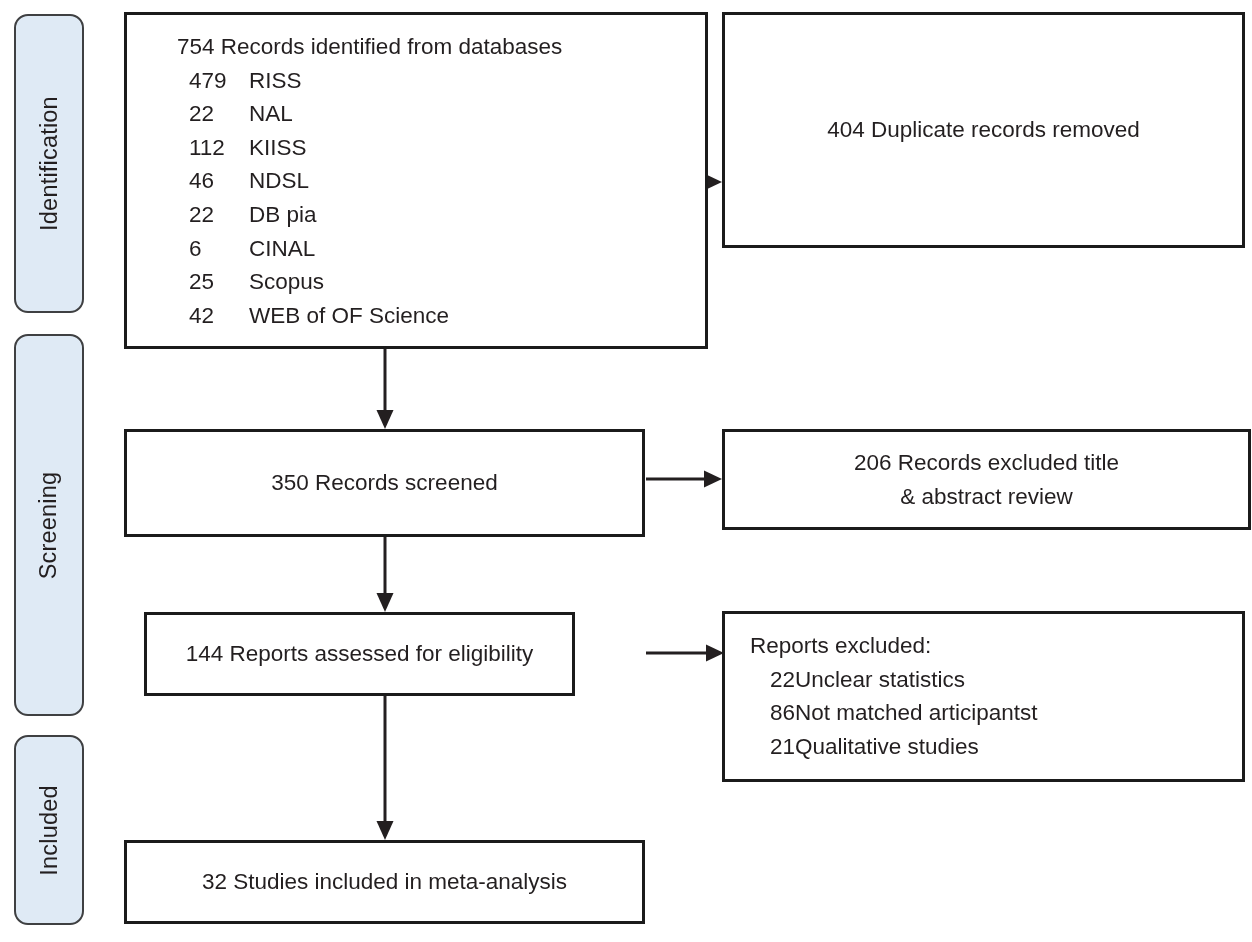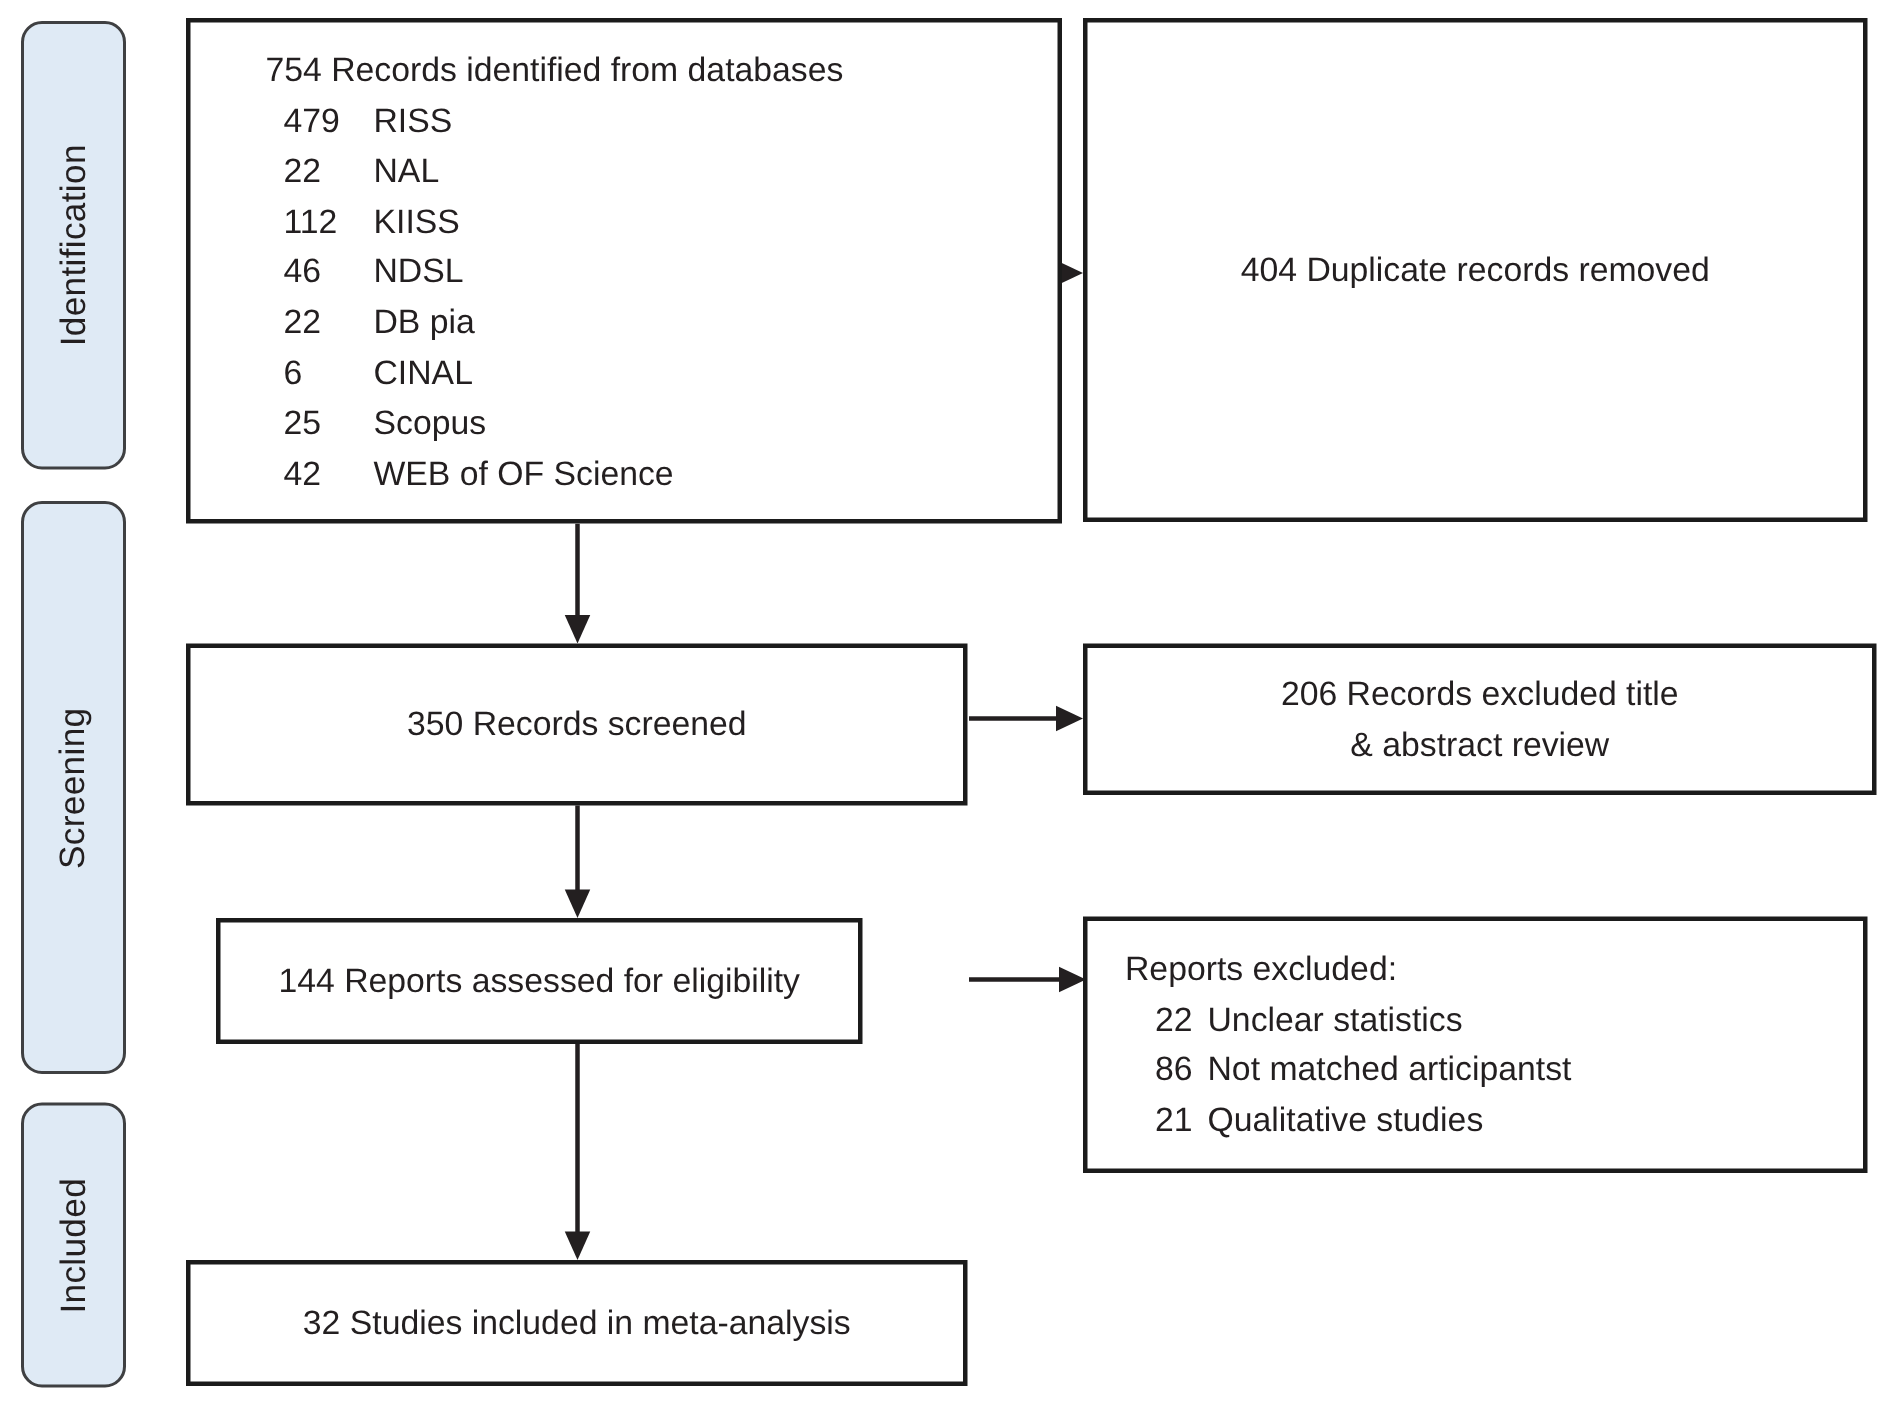--- a/index.html
+++ b/index.html
@@ -61,21 +61,21 @@
     color: var(--ink);
   }
   .fbox.center {
     display: flex;
     flex-direction: column;
     align-items: center;
     justify-content: center;
     text-align: center;
   }
   .box-identified { left: 124px; top: 12px;  width: 584px; height: 337px; padding: 15px 10px 0 0; }
-  .box-duplicates { left: 722px; top: 12px;  width: 523px; height: 336px; }
+  .box-duplicates { left: 722px; top: 12px;  width: 523px; height: 236px; }
   .box-screened   { left: 124px; top: 429px; width: 521px; height: 108px; }
   .box-excluded-ta{ left: 722px; top: 429px; width: 529px; height: 101px; }
   .box-assessed   { left: 124px; top: 612px; width: 431px; height: 84px; margin-left: 20px;  }
   .box-rexcluded  { left: 722px; top: 611px; width: 523px; height: 171px; padding: 15px 10px 0 0; }
   .box-included   { left: 124px; top: 840px; width: 521px; height: 84px;  }
 
   .box-identified .title { padding-left: 50px; }
   .db-row { display: flex; }
   .db-row .num {
     display: inline-block;
@@ -87,21 +87,21 @@
 
   .box-rexcluded .title { padding-left: 25px; }
   .rx-row { display: flex; }
   .rx-row .num {
     display: inline-block;
     width: 30px;
     margin-left: 40px;
     text-align: right;
     flex: none;
   }
-  .rx-row .reason { margin-left: 10px; white-space: nowrap; }
+  .rx-row .reason { white-space: nowrap; }
 </style>
 </head>
 <body>
 
 <div class="canvas">
 
   <svg class="arrows" viewBox="0 0 1252 942" xmlns="http://www.w3.org/2000/svg">
     <g>
       <line x1="646" y1="182" x2="706" y2="182" stroke="#231f20" stroke-width="3"></line>
       <polygon points="704,173.5 722,182 704,190.5" fill="#231f20"></polygon>

